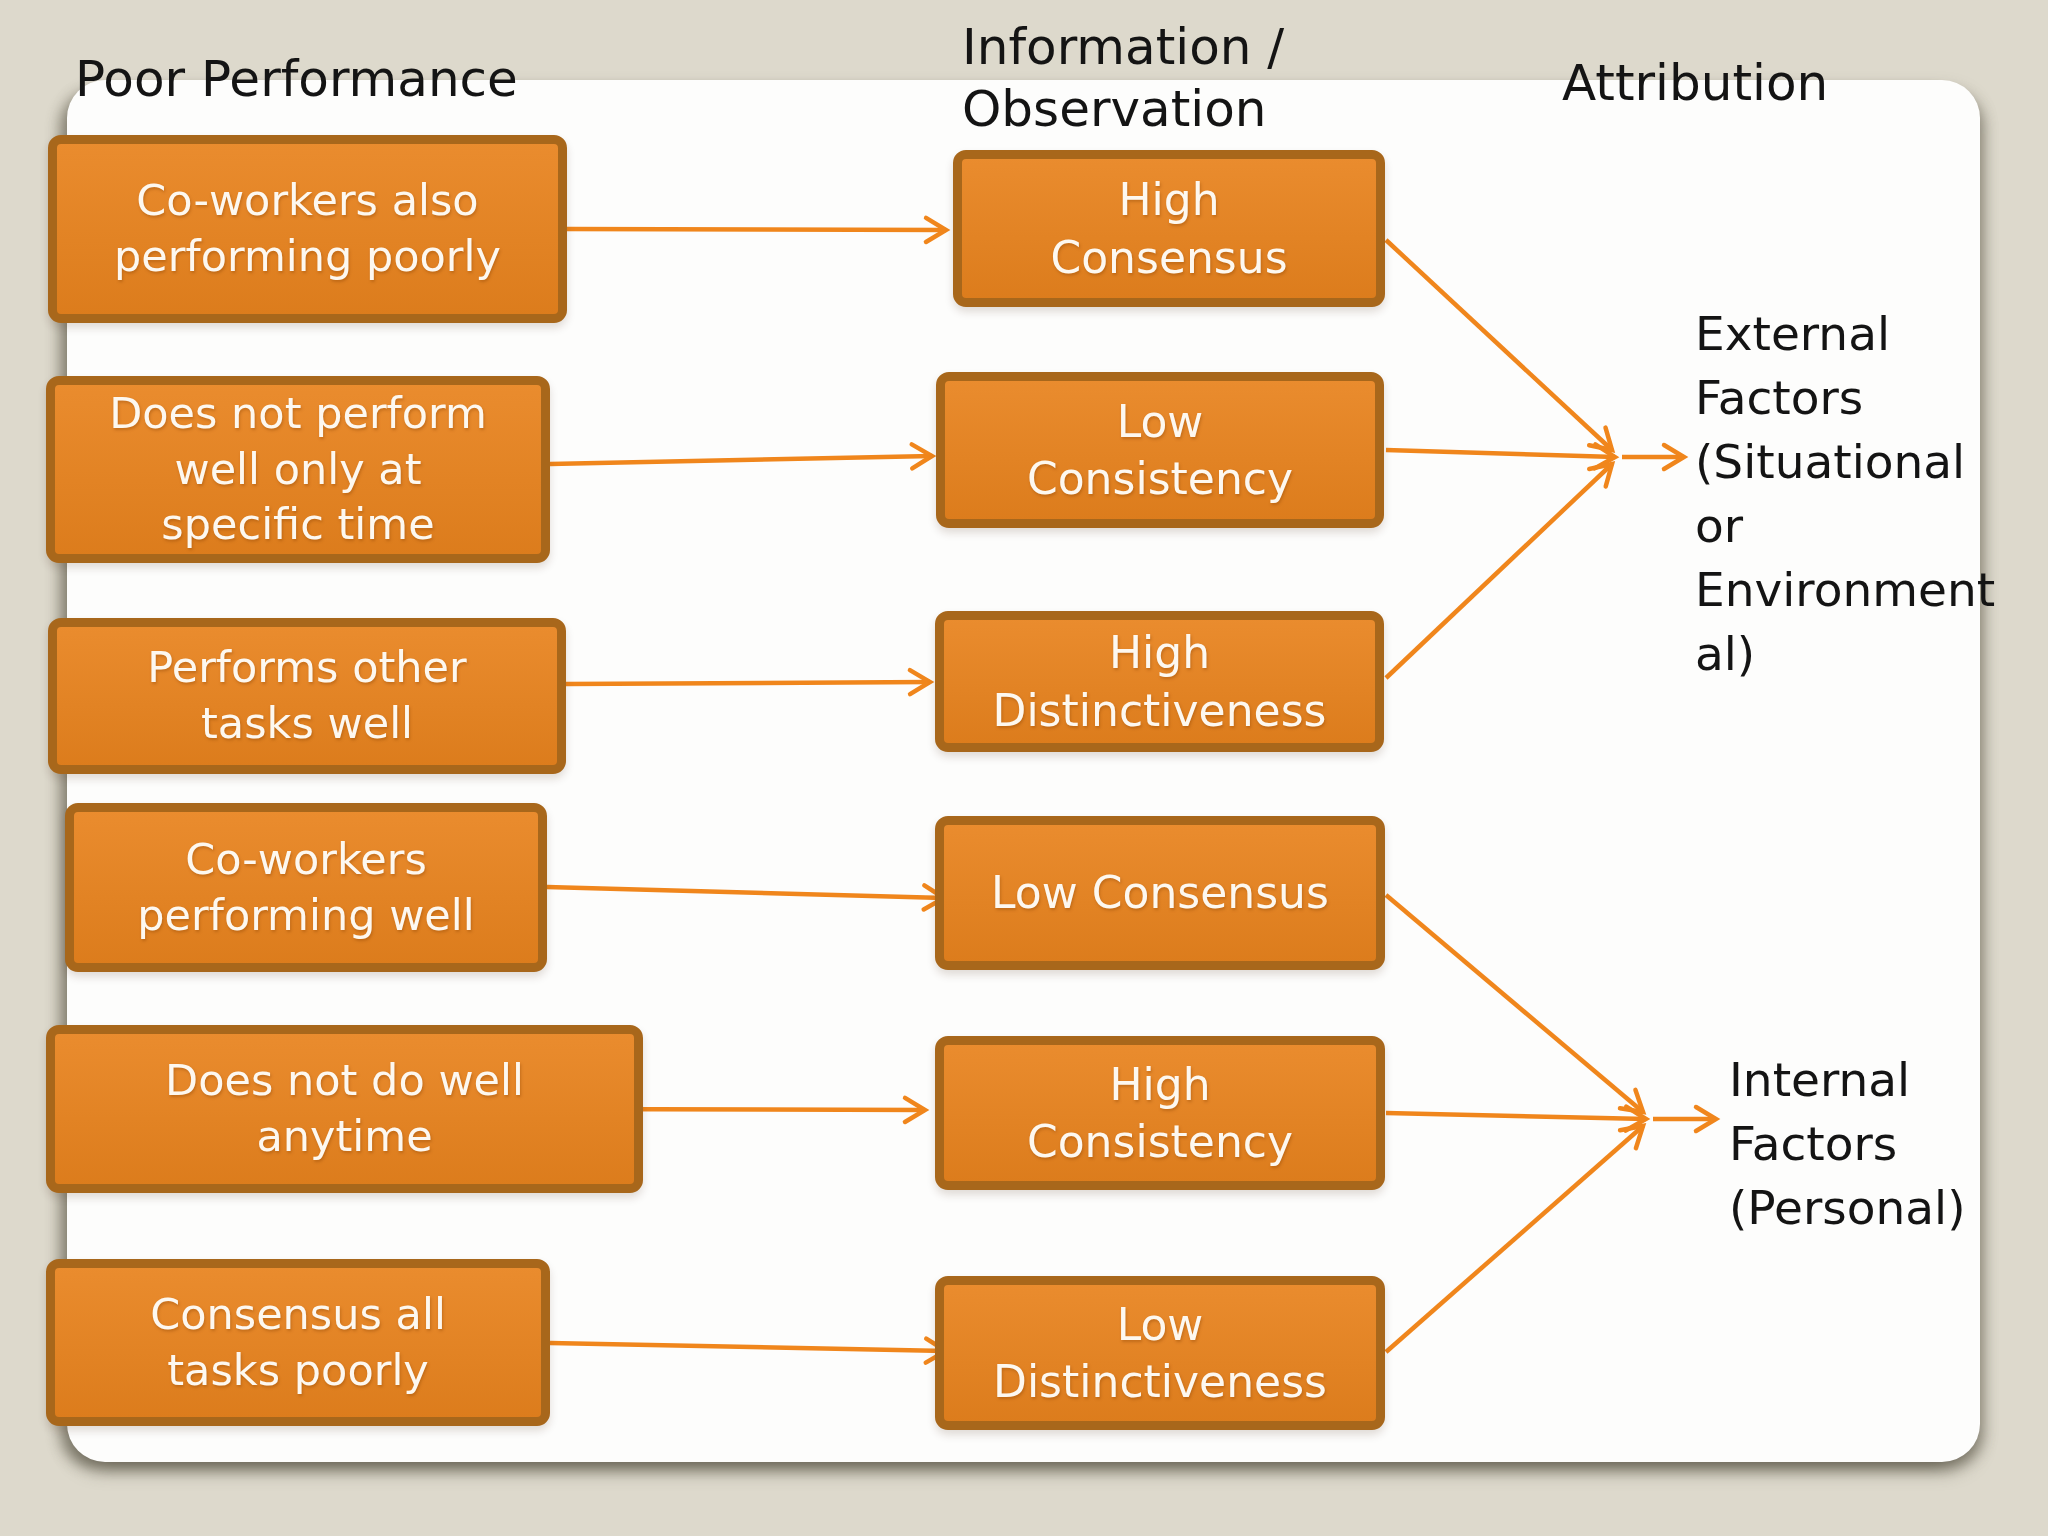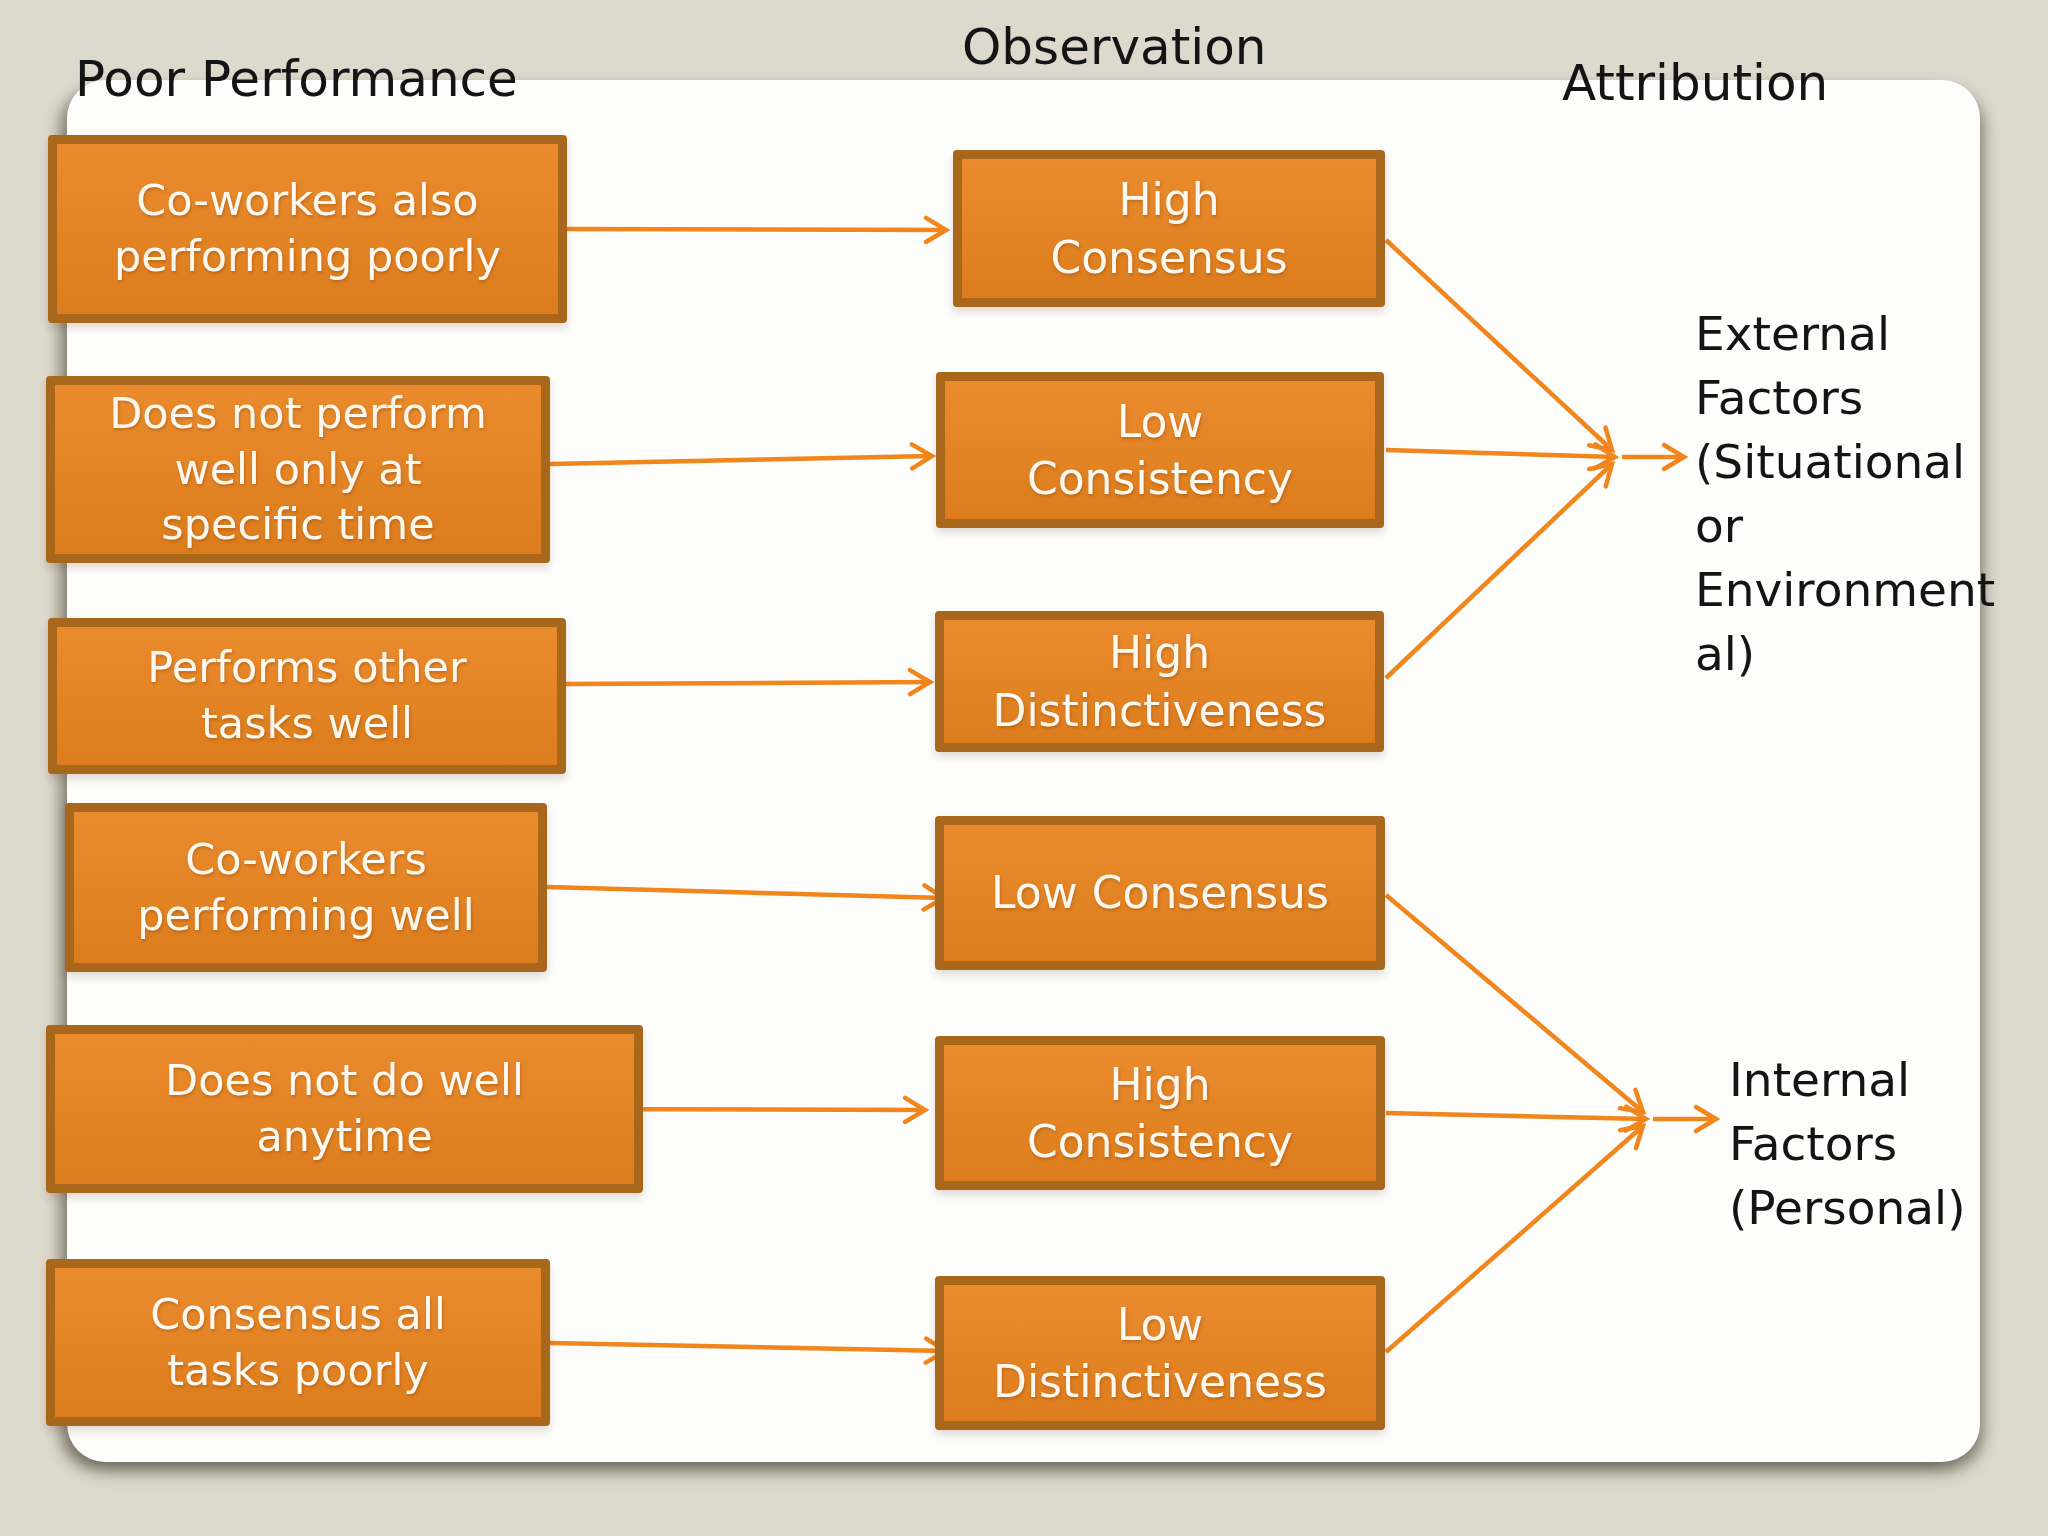--- a/index.html
+++ b/index.html
@@ -29,21 +29,21 @@
     font-size:50px;line-height:62px;white-space:nowrap;z-index:4;
   }
   .h-perf{left:75px;top:48px;}
   .h-info{left:962px;top:16px;white-space:normal;}
   .h-attr{left:1562px;top:52px;}
   .box{
     position:absolute;z-index:3;box-sizing:border-box;
     display:flex;flex-direction:column;justify-content:center;align-items:center;
     background:var(--box_fill);
     background-image:linear-gradient(180deg,rgba(255,255,255,.07),rgba(0,0,0,.05));
-    border:9px solid var(--box_border);border-radius:4px;
+    border:9px solid var(--box_border);border-radius:13px;
     color:var(--box_text);font-size:43px;line-height:1.3;text-align:center;
     text-shadow:1px 2px 3px rgba(130,60,0,.35);
     box-shadow:0 5px 8px rgba(60,30,0,.15);
   }
   .mbox{font-size:44px;}
   
   .p0{left:48px;top:135px;width:519px;height:188px;}
   .p1{left:46px;top:376px;width:504px;height:187px;}
   .p2{left:48px;top:618px;width:518px;height:156px;}
   .p3{left:65px;top:803px;width:482px;height:169px;}
@@ -95,20 +95,21 @@
     <line class="arrow" x1="1622" y1="457" x2="1684" y2="457" marker-end="url(#ah)"></line>
 
     <line class="arrow" x1="1386" y1="895" x2="1643" y2="1112" marker-end="url(#ah)"></line>
     <line class="arrow" x1="1386" y1="1113" x2="1646" y2="1119" marker-end="url(#ah)"></line>
     <line class="arrow" x1="1386" y1="1352" x2="1643" y2="1126" marker-end="url(#ah)"></line>
     <line class="arrow" x1="1653" y1="1119" x2="1716" y2="1119" marker-end="url(#ah)"></line>
   </svg>
 
   <div class="hdr h-perf">Poor Performance</div>
   <div class="hdr h-info">
+    <div>Information /</div>
     <div>Observation</div>
   </div>
   <div class="hdr h-attr">Attribution</div>
 
   <div class="box p0">
     <div>Co-workers also</div>
     <div>performing poorly</div>
   </div>
   <div class="box p1">
     <div>Does not perform</div>

